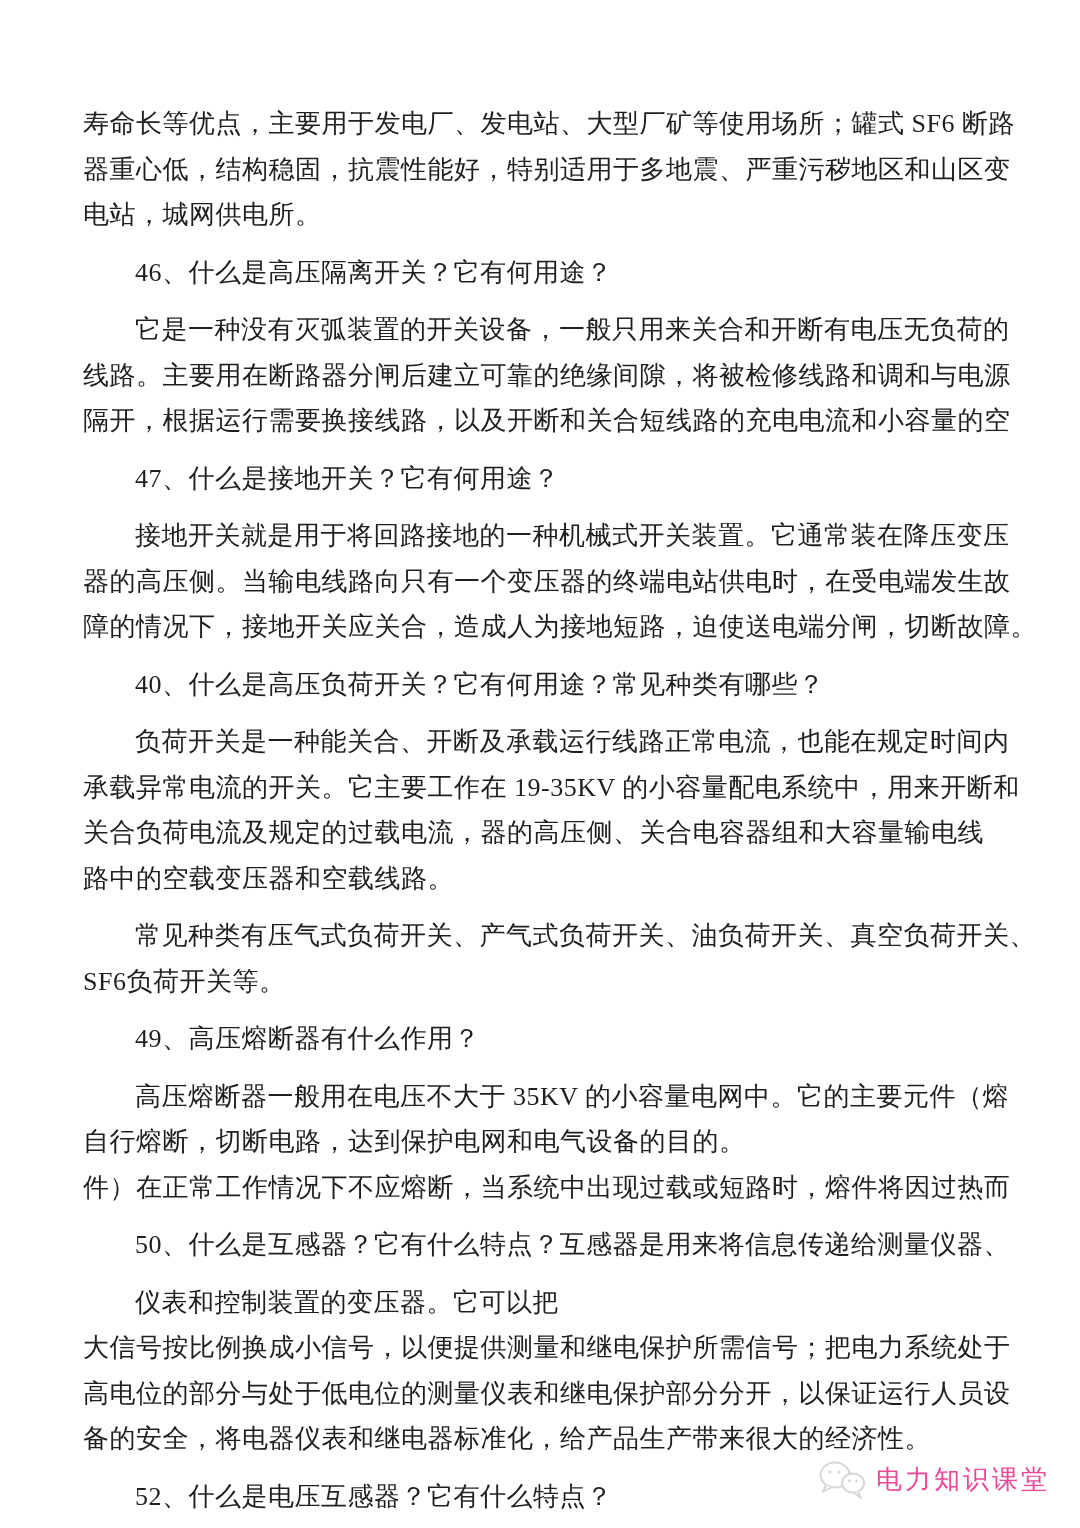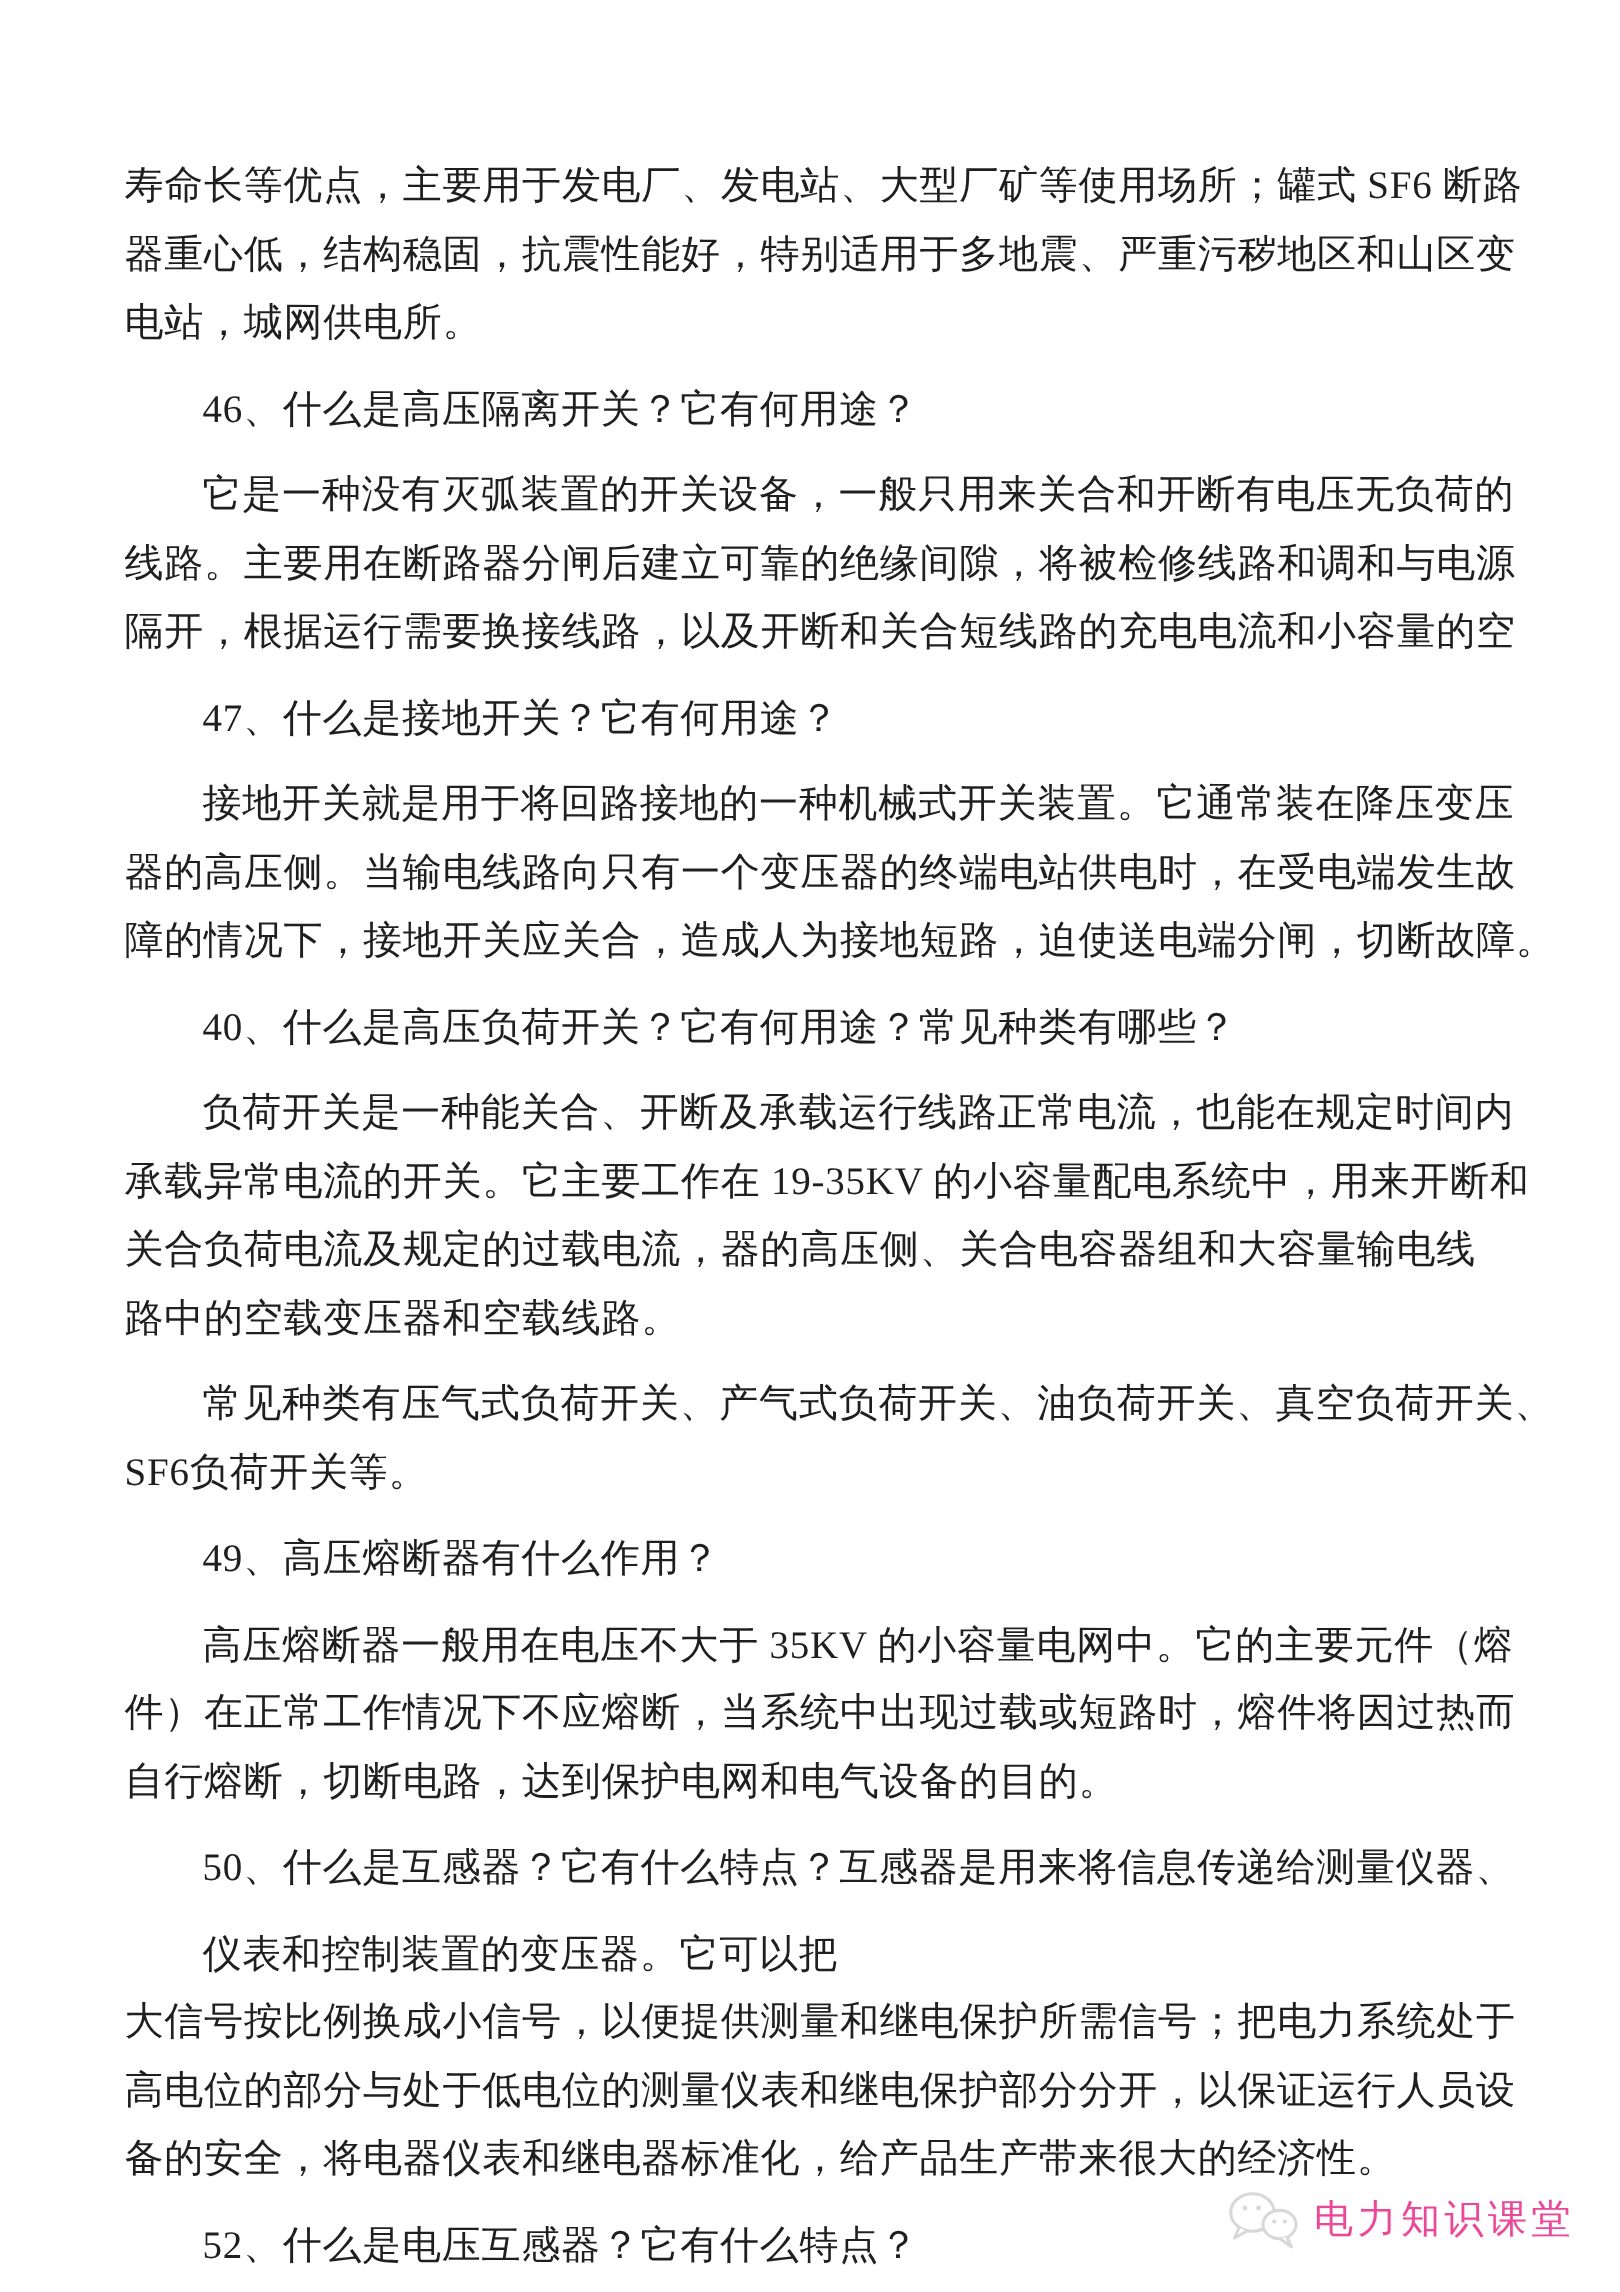--- a/index.html
+++ b/index.html
@@ -74,22 +74,22 @@
       <div class="line">障的情况下，接地开关应关合，造成人为接地短路，迫使送电端分闸，切断故障。</div>
       <div class="line indent">40、什么是高压负荷开关？它有何用途？常见种类有哪些？</div>
       <div class="line indent">负荷开关是一种能关合、开断及承载运行线路正常电流，也能在规定时间内</div>
       <div class="line">承载异常电流的开关。它主要工作在 19-35KV 的小容量配电系统中，用来开断和</div>
       <div class="line">关合负荷电流及规定的过载电流，器的高压侧、关合电容器组和大容量输电线</div>
       <div class="line">路中的空载变压器和空载线路。</div>
       <div class="line indent">常见种类有压气式负荷开关、产气式负荷开关、油负荷开关、真空负荷开关、</div>
       <div class="line">SF6负荷开关等。</div>
       <div class="line indent">49、高压熔断器有什么作用？</div>
       <div class="line indent">高压熔断器一般用在电压不大于 35KV 的小容量电网中。它的主要元件（熔</div>
+      <div class="line">自行熔断，切断电路，达到保护电网和电气设备的目的。</div>
       <div class="line">件）在正常工作情况下不应熔断，当系统中出现过载或短路时，熔件将因过热而</div>
-      <div class="line">自行熔断，切断电路，达到保护电网和电气设备的目的。</div>
       <div class="line indent">50、什么是互感器？它有什么特点？互感器是用来将信息传递给测量仪器、</div>
       <div class="line indent">仪表和控制装置的变压器。它可以把</div>
       <div class="line">大信号按比例换成小信号，以便提供测量和继电保护所需信号；把电力系统处于</div>
       <div class="line">高电位的部分与处于低电位的测量仪表和继电保护部分分开，以保证运行人员设</div>
       <div class="line">备的安全，将电器仪表和继电器标准化，给产品生产带来很大的经济性。</div>
       <div class="line indent">52、什么是电压互感器？它有什么特点？</div>
     </div>
 
   <div class="watermark">
     <span>

